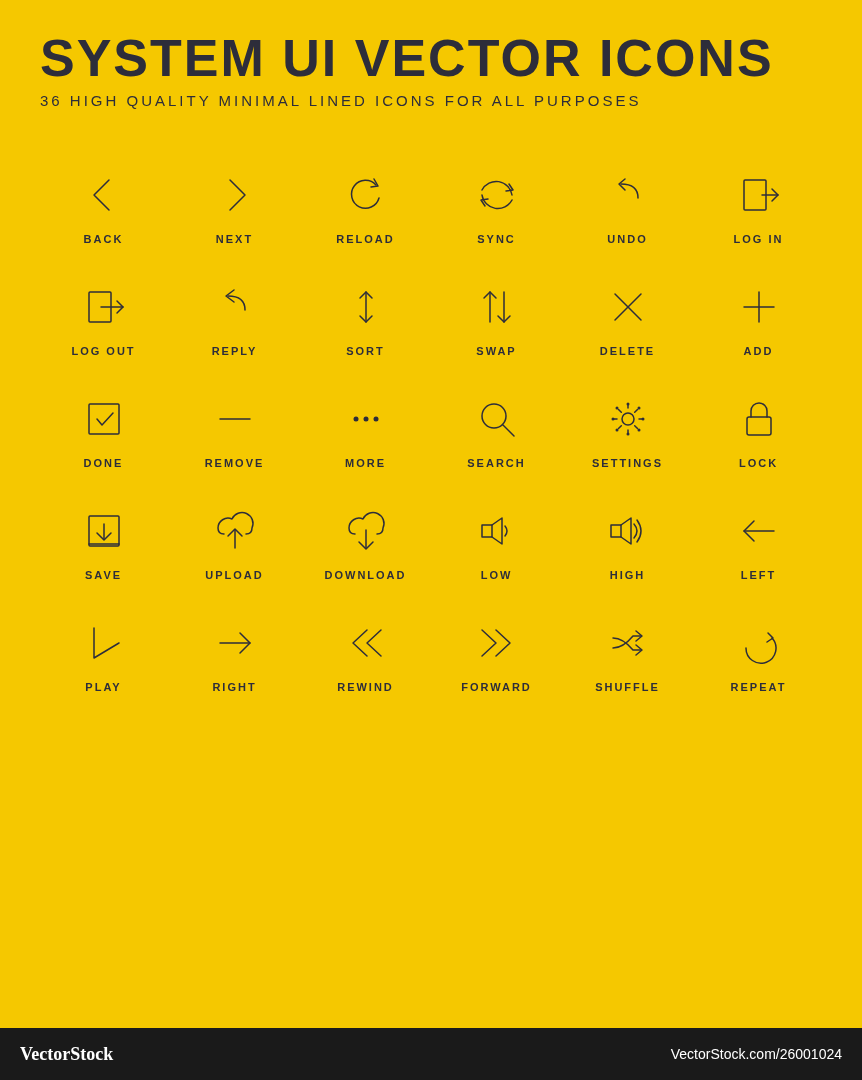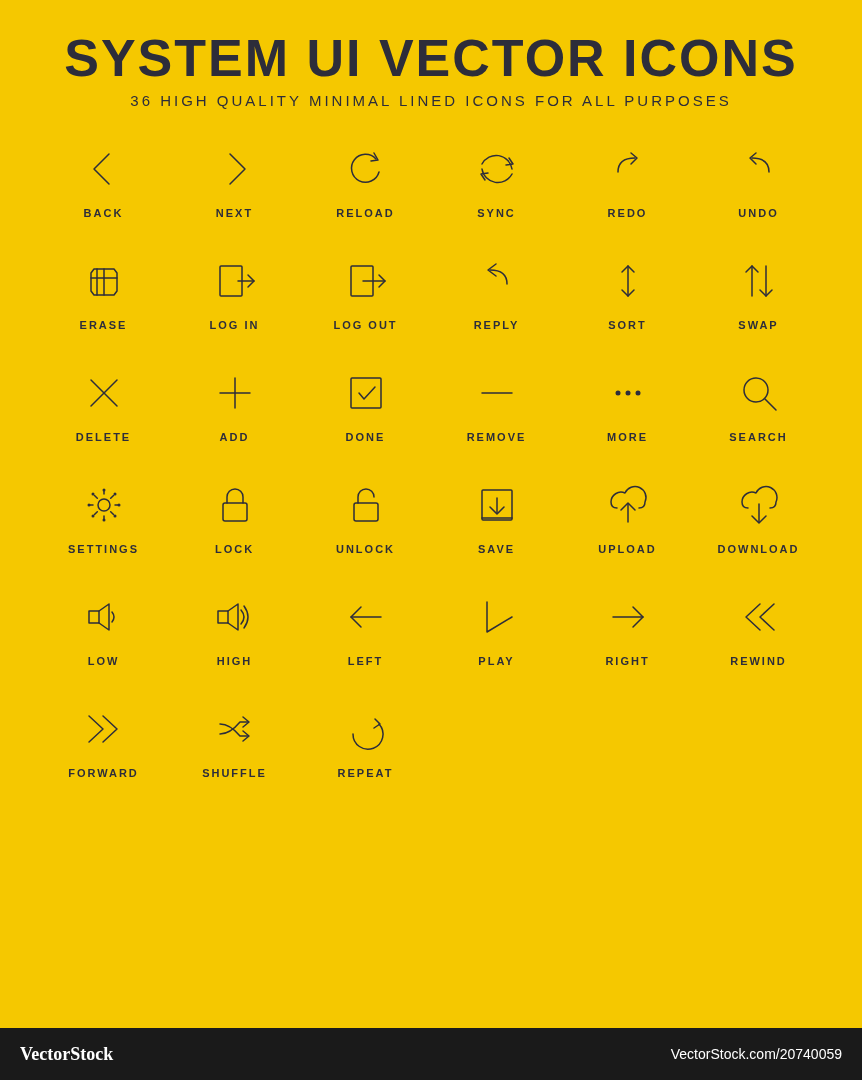--- a/index.html
+++ b/index.html
@@ -9,22 +9,21 @@
       width: 862px;
       min-height: 1080px;
       display: flex;
       flex-direction: column;
     }
     .main-content {
       flex: 1;
       padding: 30px 40px 20px 40px;
     }
     .header {
-      text-align: center;
-      margin-bottom: 14px;
+      margin-bottom: 40px;
     }
     .header h1 {
       font-size: 52px;
       font-weight: 900;
       color: #2d2d3a;
       letter-spacing: 2px;
       text-transform: uppercase;
       line-height: 1.1;
     }
     .header p {
@@ -136,51 +135,31 @@
         <svg viewBox="0 0 50 50">
           <path d="M10,20 A16,16 0 0,1 40,25"></path>
           <polyline points="37,14 41,20 34,21"></polyline>
           <path d="M40,30 A16,16 0 0,1 10,25"></path>
           <polyline points="13,36 9,30 16,29"></polyline>
         </svg>
       </div>
       <span class="icon-label">SYNC</span>
     </div>
 
-    <div class="icon-cell">
-      <div class="icon-svg">
-        <svg viewBox="0 0 50 50">
-          <path d="M15,28 Q15,14 32,14"></path>
-          <polyline points="28,9 34,14 28,20"></polyline>
-        </svg>
-      </div>
-      <span class="icon-label">REDO</span>
-    </div>
 
     <div class="icon-cell">
       <div class="icon-svg">
         <svg viewBox="0 0 50 50">
           <path d="M35,28 Q35,14 18,14"></path>
           <polyline points="22,9 16,14 22,20"></polyline>
         </svg>
       </div>
       <span class="icon-label">UNDO</span>
     </div>
 
-    <div class="icon-cell">
-      <div class="icon-svg">
-        <svg viewBox="0 0 50 50">
-          <path d="M15,13 h20 l3,4 v18 l-3,4 h-20 l-3,-4 v-18 z"></path>
-          <line x1="18" y1="13" x2="18" y2="39"></line>
-          <line x1="25" y1="13" x2="25" y2="39"></line>
-          <line x1="12" y1="22" x2="38" y2="22"></line>
-        </svg>
-      </div>
-      <span class="icon-label">ERASE</span>
-    </div>
 
     <div class="icon-cell">
       <div class="icon-svg">
         <svg viewBox="0 0 50 50">
           <rect x="10" y="10" width="22" height="30" rx="1"></rect>
           <line x1="28" y1="25" x2="44" y2="25"></line>
           <polyline points="38,19 44,25 38,31"></polyline>
         </svg>
       </div>
       <span class="icon-label">LOG IN</span>
@@ -305,29 +284,20 @@
     <div class="icon-cell">
       <div class="icon-svg">
         <svg viewBox="0 0 50 50">
           <rect x="13" y="23" width="24" height="18" rx="2"></rect>
           <path d="M17,23 v-6 a8,8 0 0,1 16,0 v6"></path>
         </svg>
       </div>
       <span class="icon-label">LOCK</span>
     </div>
 
-    <div class="icon-cell">
-      <div class="icon-svg">
-        <svg viewBox="0 0 50 50">
-          <rect x="13" y="23" width="24" height="18" rx="2"></rect>
-          <path d="M17,23 v-6 a8,8 0 0,1 16,0"></path>
-        </svg>
-      </div>
-      <span class="icon-label">UNLOCK</span>
-    </div>
 
     <div class="icon-cell">
       <div class="icon-svg">
         <svg viewBox="0 0 50 50">
           <rect x="10" y="10" width="30" height="30" rx="1"></rect>
           <line x1="25" y1="18" x2="25" y2="33"></line>
           <polyline points="18,27 25,34 32,27"></polyline>
           <line x1="10" y1="38" x2="40" y2="38"></line>
         </svg>
       </div>
@@ -450,14 +420,14 @@
         </svg>
       </div>
       <span class="icon-label">REPEAT</span>
     </div>
 
   </div>
 </div>
 
 <div class="footer">
   <span class="footer-left">VectorStock</span>
-  <span class="footer-right">VectorStock.com/20740059</span>
+  <span class="footer-right">VectorStock.com/26001024</span>
 </div>
 
 </body></html>

